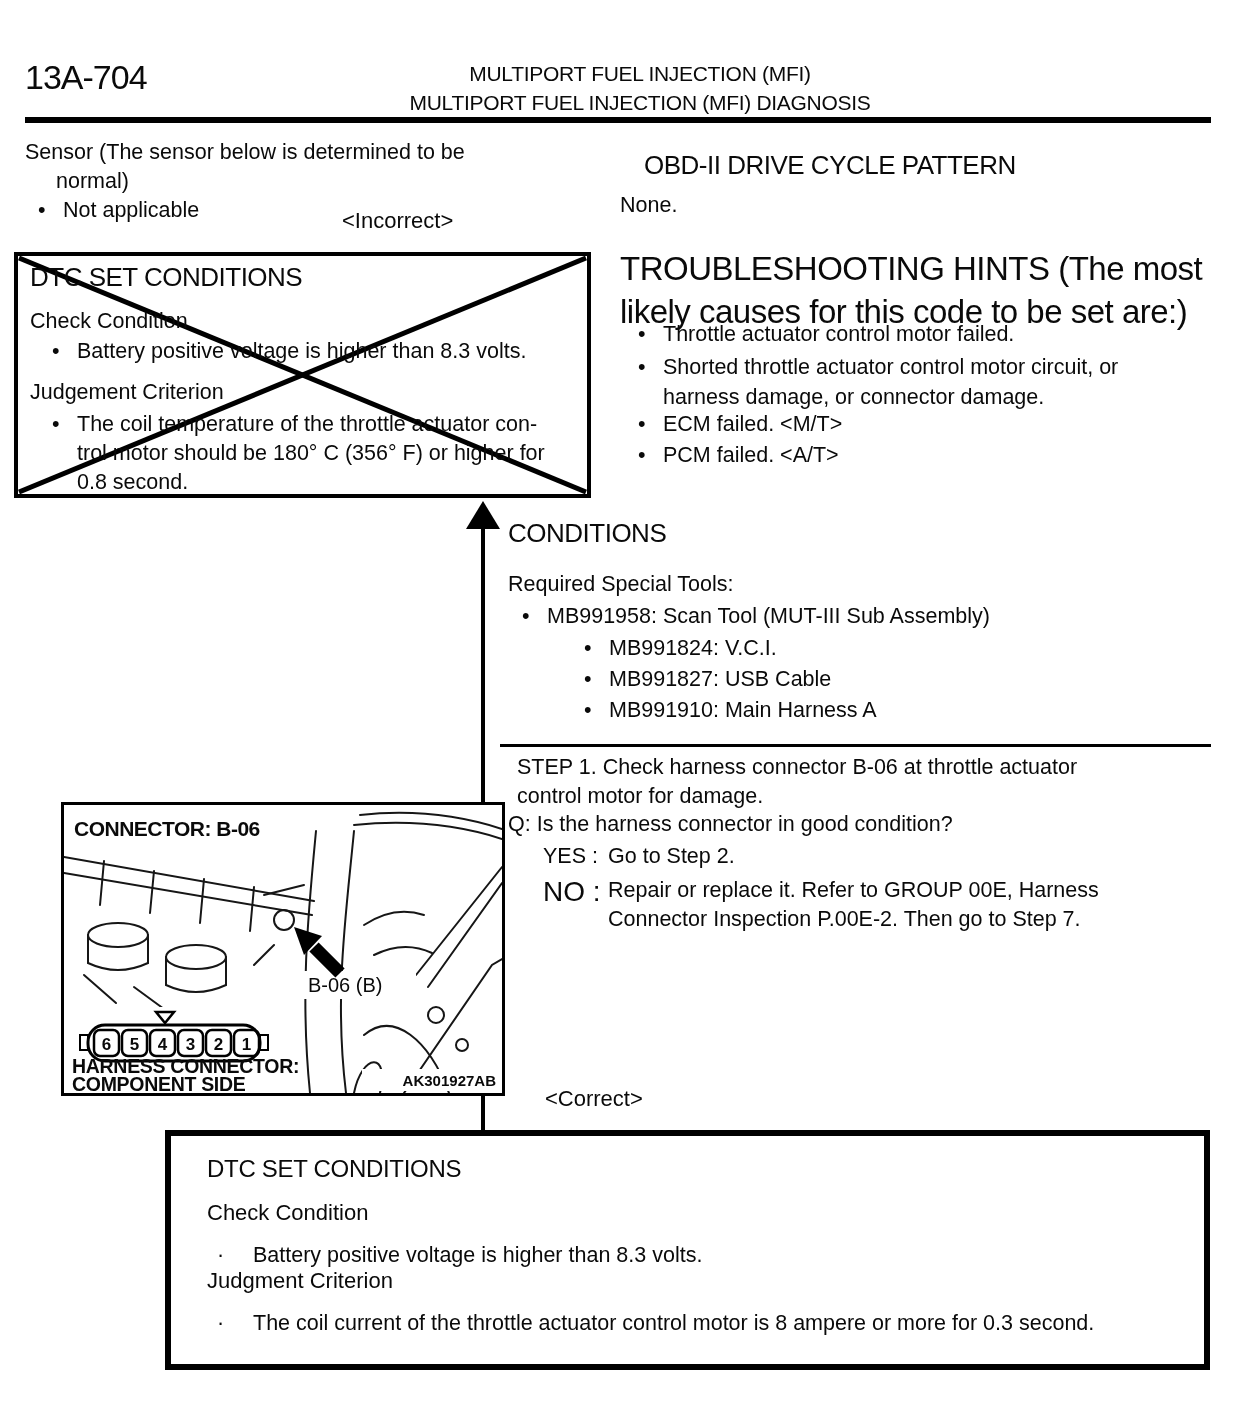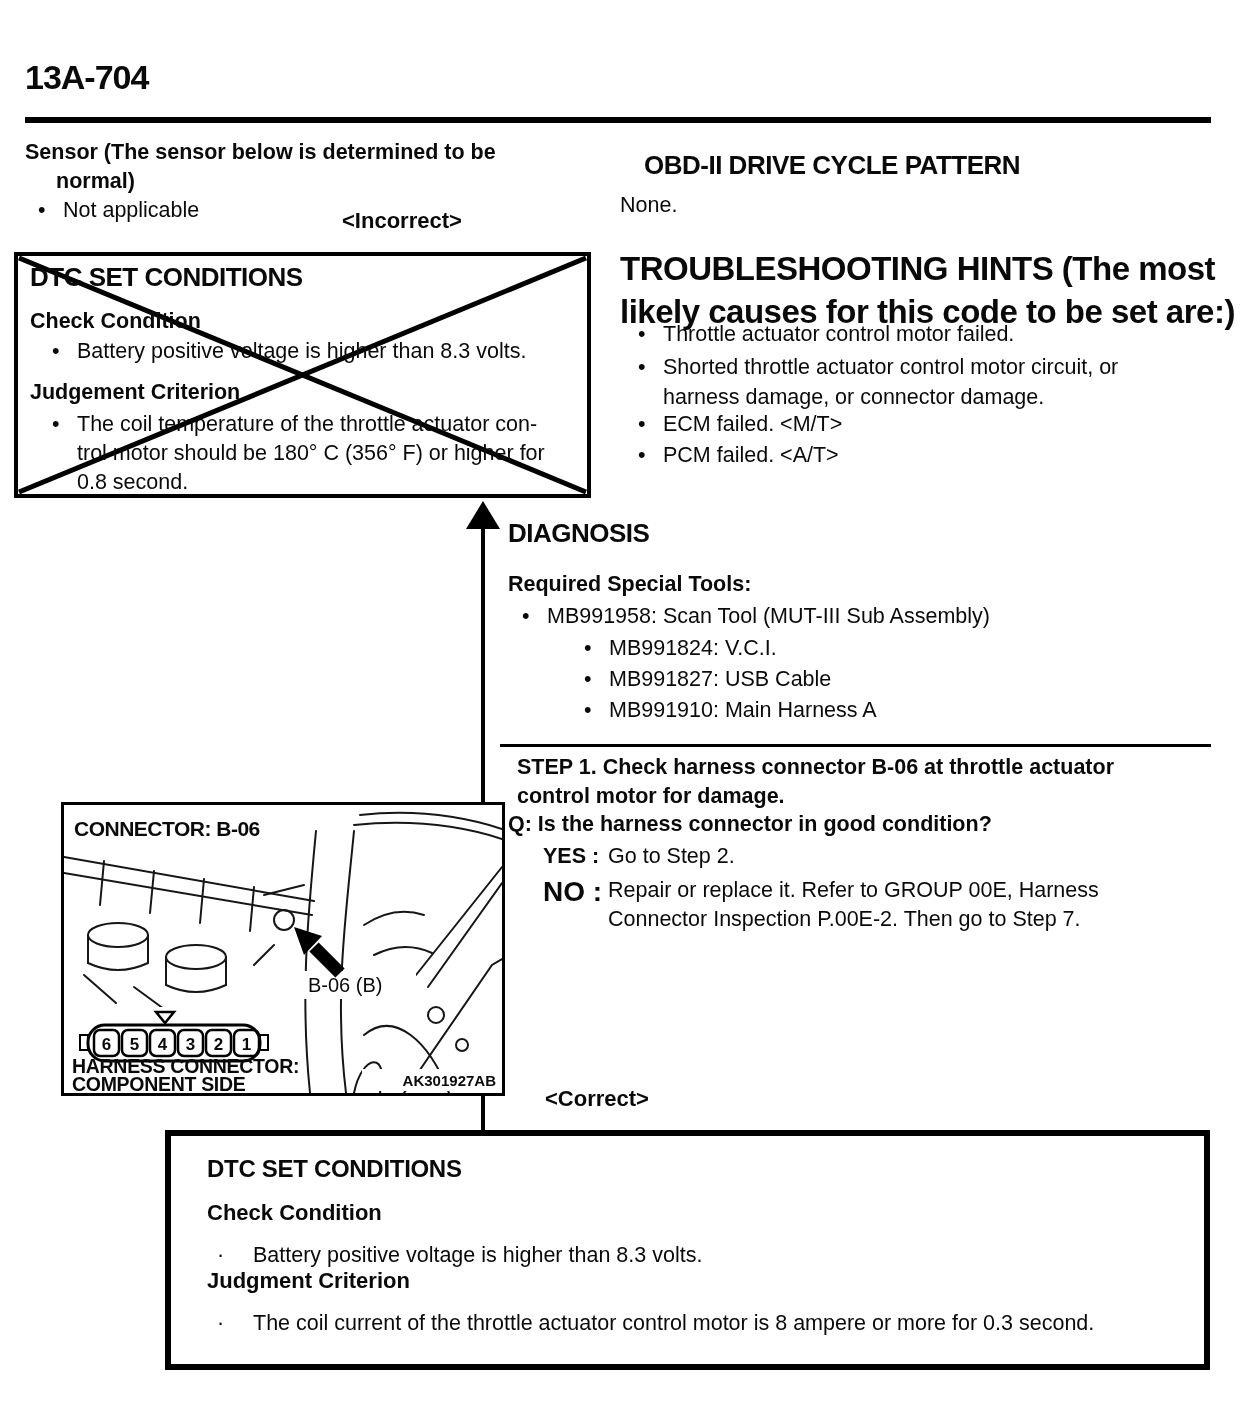--- a/index.html
+++ b/index.html
@@ -1,34 +1,38 @@
 <!DOCTYPE html>
 <html><head>
 <meta charset="utf-8">
 <style>
   html,body{margin:0;padding:0;background:#e8e8e8;}
   .page{
     position:relative;width:1248px;height:1404px;background:#ffffff;
     font-family:"Liberation Sans",sans-serif;color:#0a0a0a;overflow:hidden;
   }
   .abs{position:absolute;}
-  .b{font-weight:bold;}
+  .b{font-weight:normal;}
   .ml{white-space:pre-line;}
   .bullet-row{display:flex;align-items:flex-start;}
   .bullet-row .bullet{flex:none;width:25px;}
   .blackline{background:#000;}
   svg text{font-family:"Liberation Sans",sans-serif;fill:#0a0a0a;}
   .sketch{stroke:#161616;stroke-width:2;fill:none;stroke-linecap:round;}
 </style>
 </head>
 <body>
 
 <div class="page">
 
   <div class="abs b" style="left:25px;top:58px;font-size:34px;letter-spacing:-1px;">13A-704</div>
+  <div class="abs b" style="left:290px;top:60px;width:700px;text-align:center;font-size:21px;line-height:1.38;letter-spacing:-0.3px;">
+    <div>MULTIPORT FUEL INJECTION (MFI)</div>
+    <div>MULTIPORT FUEL INJECTION (MFI) DIAGNOSIS</div>
+  </div>
   <div class="abs blackline" style="left:25px;top:117px;width:1186px;height:6px;"></div>
 
   <div class="abs b" style="left:25px;top:140px;font-size:21.5px;">Sensor (The sensor below is determined to be</div>
   <div class="abs b" style="left:56px;top:169px;font-size:21.5px;">normal)</div>
   <div class="abs bullet-row" style="left:38px;top:198px;font-size:21.5px;">
     <span class="bullet">•</span>
     <span>Not applicable</span>
   </div>
   <div class="abs b" style="left:342px;top:208px;font-size:22px;">&lt;Incorrect&gt;</div>
 
@@ -73,21 +77,21 @@
     <span>ECM failed. &lt;M/T&gt;</span>
   </div>
   <div class="abs bullet-row" style="left:638px;top:443px;font-size:21.5px;">
     <span class="bullet">•</span>
     <span>PCM failed. &lt;A/T&gt;</span>
   </div>
 
   <div class="abs" style="left:466px;top:501px;width:0;height:0;border-left:17px solid transparent;border-right:17px solid transparent;border-bottom:28px solid #000;"></div>
   <div class="abs blackline" style="left:481px;top:527px;width:4px;height:604px;"></div>
 
-  <div class="abs b" style="left:508px;top:518px;font-size:26px;letter-spacing:-0.5px;">DIAGNOSIS</div>
+  <div class="abs b" style="left:508px;top:518px;font-size:26px;letter-spacing:-0.5px;">CONDITIONS</div>
   <div class="abs b" style="left:508px;top:572px;font-size:21.5px;">Required Special Tools:</div>
   <div class="abs bullet-row" style="left:522px;top:604px;font-size:21.5px;">
     <span class="bullet">•</span>
     <span>MB991958: Scan Tool (MUT-III Sub Assembly)</span>
   </div>
   <div class="abs bullet-row" style="left:584px;top:636px;font-size:21.5px;">
     <span class="bullet">•</span>
     <span>MB991824: V.C.I.</span>
   </div>
   <div class="abs bullet-row" style="left:584px;top:667px;font-size:21.5px;">

